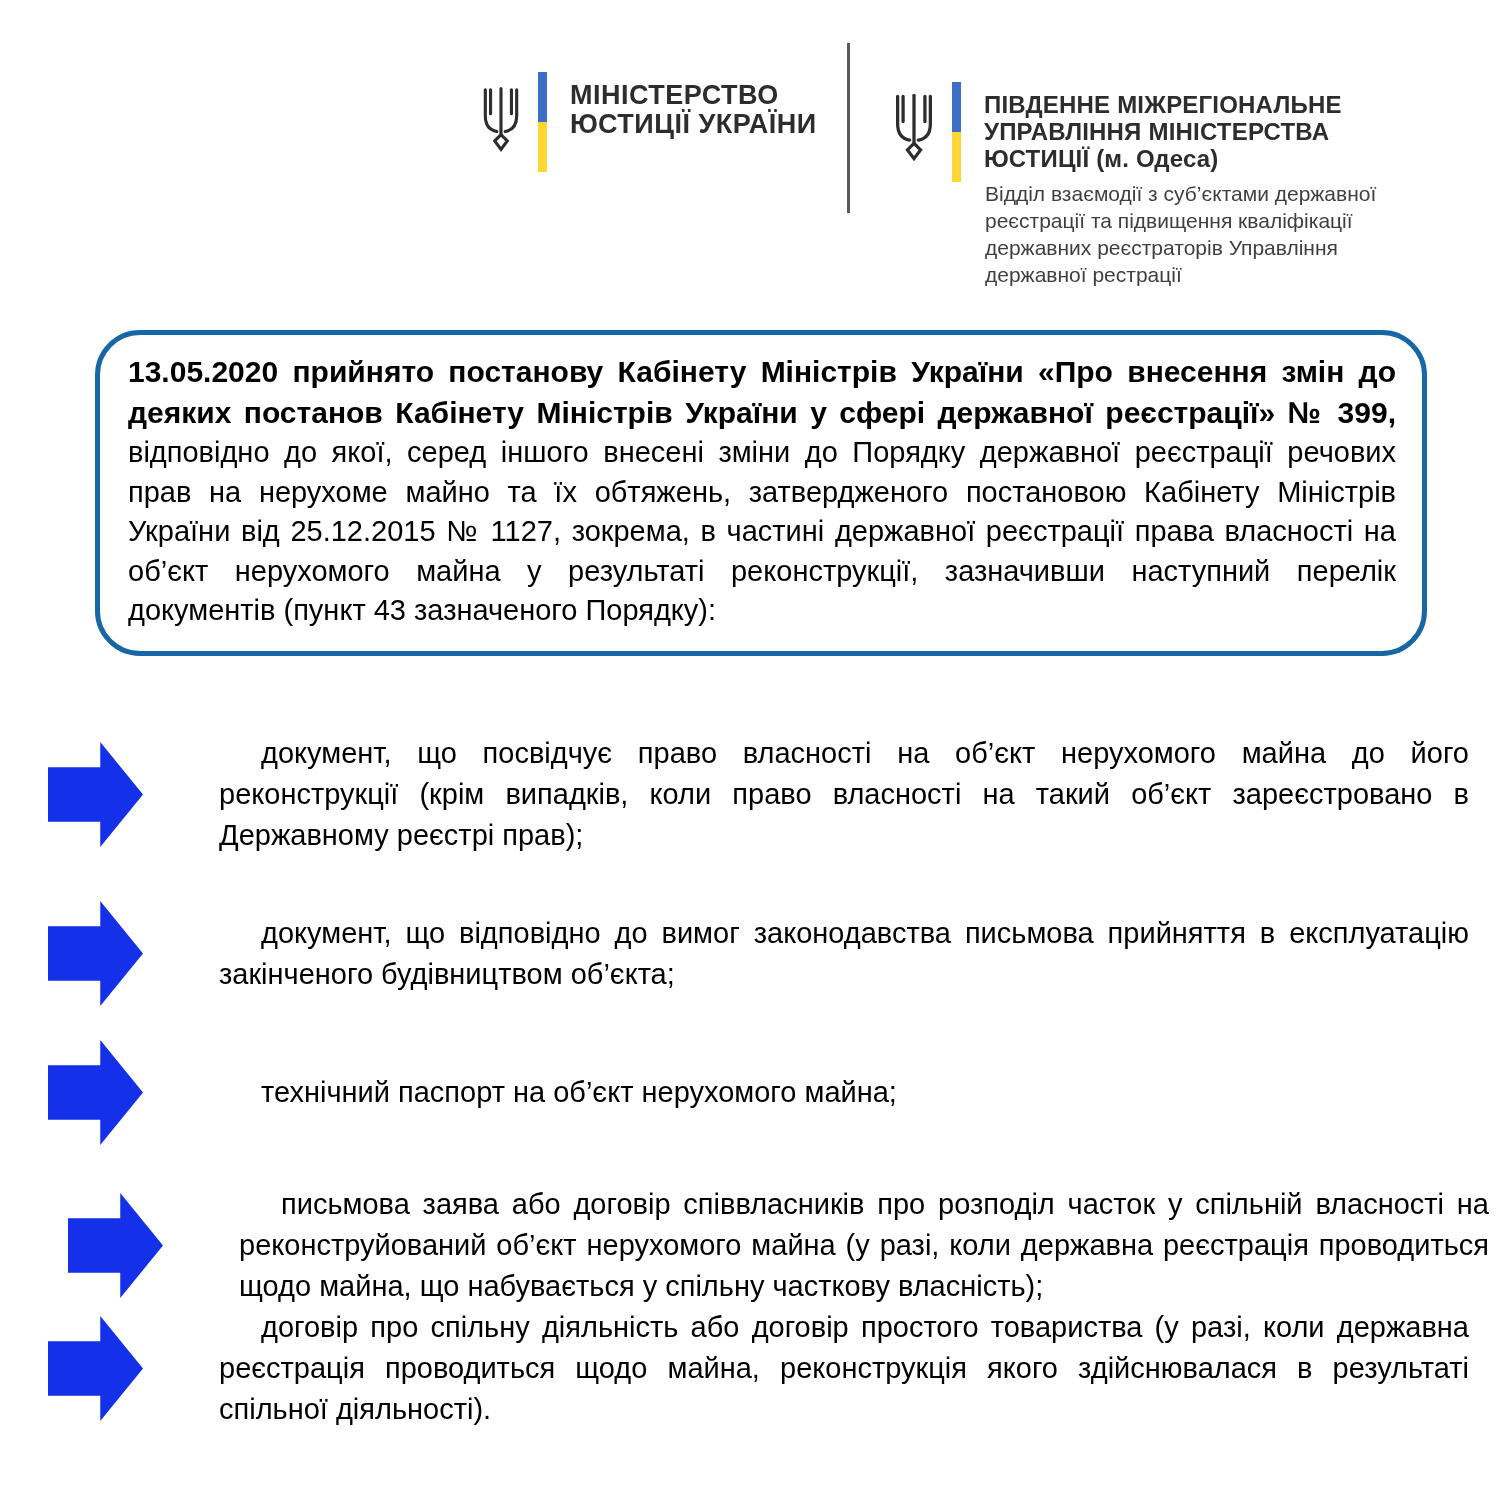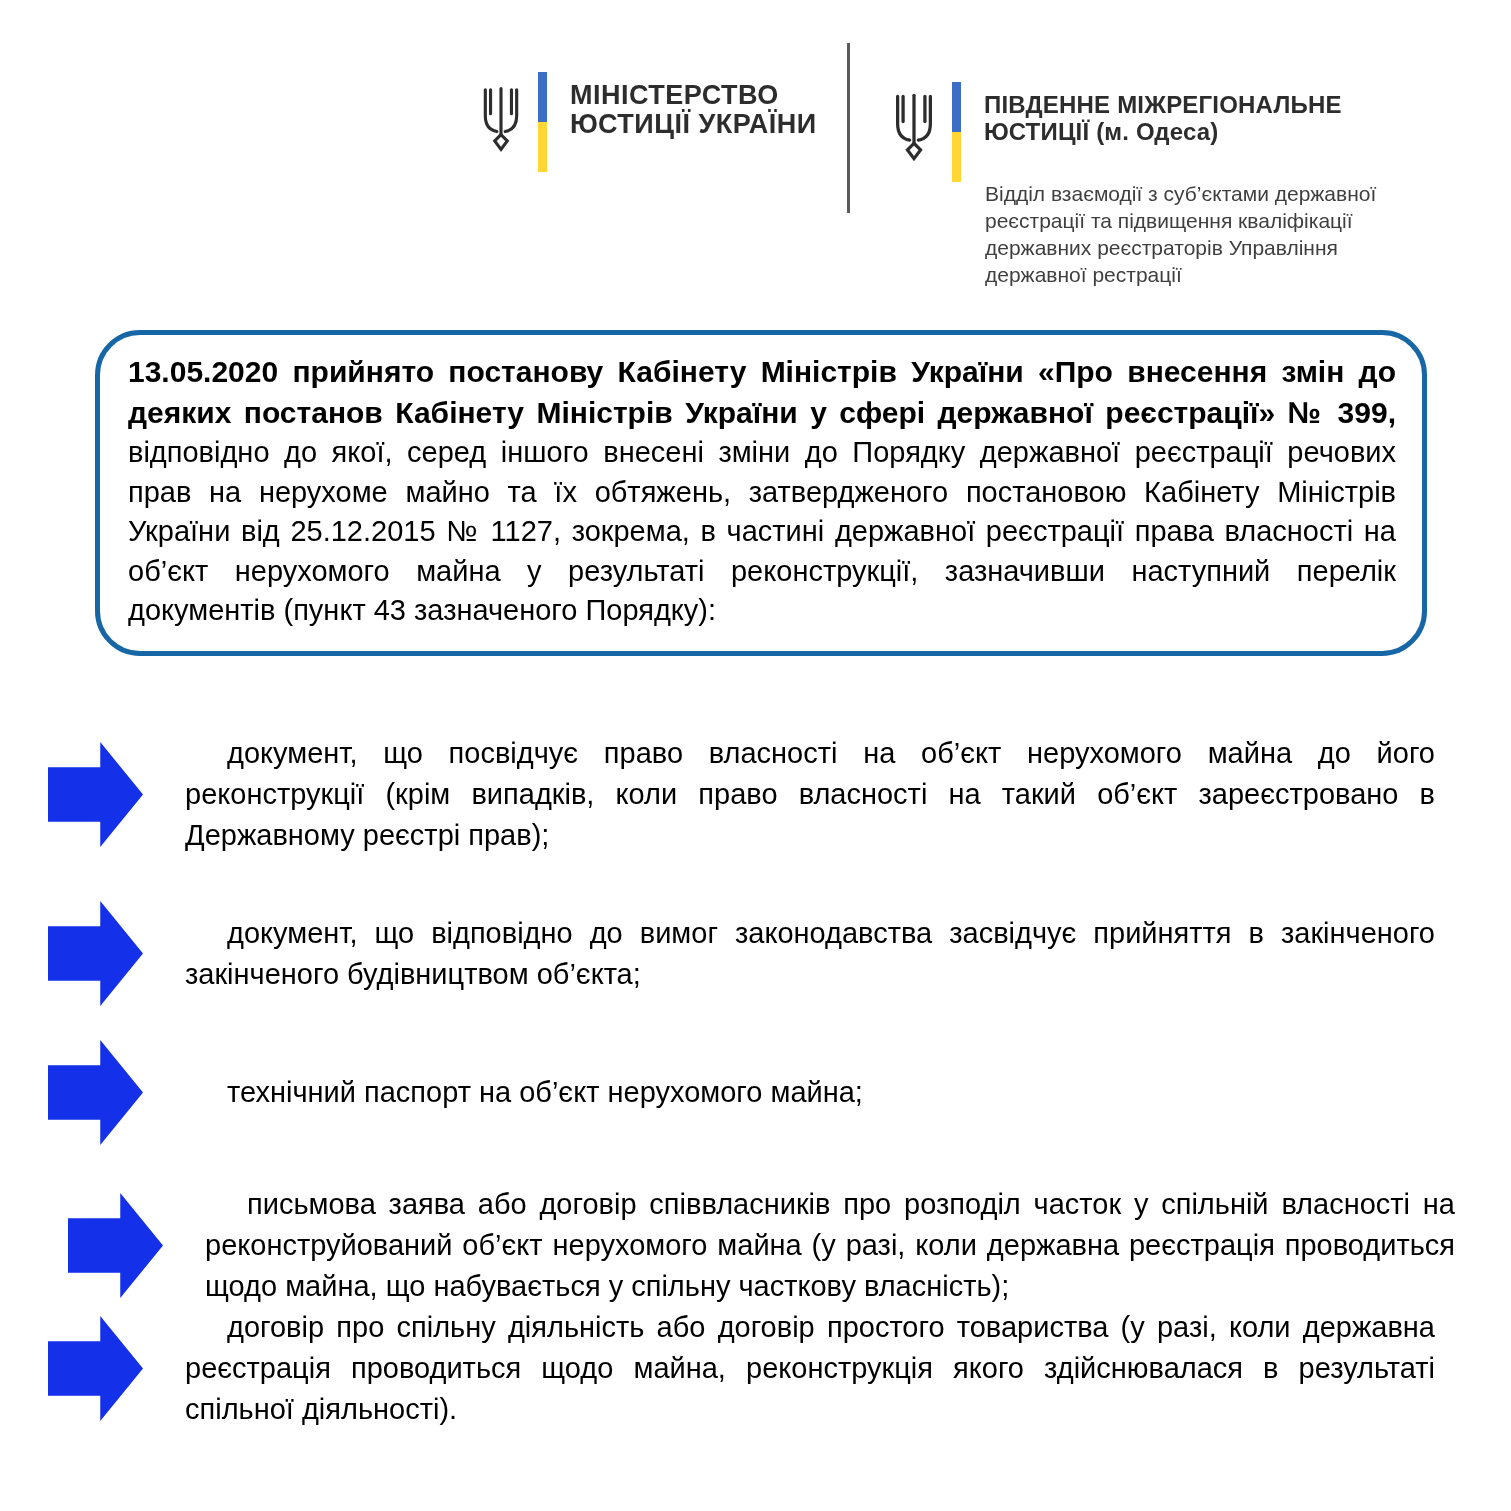--- a/index.html
+++ b/index.html
@@ -46,21 +46,21 @@
     padding: 17px 26px 20px 28px;
     background: #ffffff;
   }
   .intro-text {
     font-size: 29px; line-height: 39.5px; text-align: justify;
   }
   .intro-text .bold { font-weight: bold; font-size: 30px; }
 
   
   .doc-list { position: absolute; left: 0; top: 733px; width: 1511px; }
-  .bullet-row { display: flex; align-items: center; }
+  .bullet-row { display: flex; align-items: center; gap: 34px; }
   .row-1 { margin-bottom: 45px; }
   .row-2 { margin-bottom: 34px; }
   .row-3 { margin-bottom: 39px; }
   .row-4 { margin-bottom: 0; margin-left: 20px; }
   .arrow {
     flex-shrink: 0;
     width: 95px; height: 105px;
     margin-left: 48px;
     background: #1430e8;
     clip-path: polygon(0 24%, 55% 24%, 55% 0, 100% 50%, 55% 100%, 55% 76%, 0 76%);
@@ -106,40 +106,41 @@
       <path d="M22,46 L16,52 L22,60 L28,52 Z"></path>
       <path d="M12,3 V26"></path>
       <path d="M32,3 V26"></path>
     </svg>
     <div class="flag-bar">
       <div class="blue"></div>
       <div class="yellow"></div>
     </div>
     <div class="logo-text">
       <div>ПІВДЕННЕ МІЖРЕГІОНАЛЬНЕ</div>
+      <div>УПРАВЛІННЯ МІНІСТЕРСТВА</div>
       <div>ЮСТИЦІЇ (м. Одеса)</div>
     </div>
   </div>
 
   <div class="office-subtitle">Відділ взаємодії з суб’єктами державної реєстрації та підвищення кваліфікації державних реєстраторів Управління державної рестрації</div>
 
   <div class="intro-box">
     <p class="intro-text"><span class="bold">13.05.2020 прийнято постанову Кабінету Міністрів України «Про внесення змін до деяких постанов Кабінету Міністрів України у сфері державної реєстрації» № 399,</span><span> відповідно до якої, серед іншого внесені зміни до Порядку державної реєстрації речових прав на нерухоме майно та їх обтяжень, затвердженого постановою Кабінету Міністрів України від 25.12.2015 № 1127, зокрема, в частині державної реєстрації права власності на об’єкт нерухомого майна у результаті реконструкції, зазначивши наступний перелік документів (пункт 43 зазначеного Порядку):</span></p>
   </div>
 
   <div class="doc-list">
 
     <div class="bullet-row row-1">
       <div class="arrow"></div>
       <p class="bullet-text">документ, що посвідчує право власності на об’єкт нерухомого майна до його реконструкції (крім випадків, коли право власності на такий об’єкт зареєстровано в Державному реєстрі прав);</p>
     </div>
 
     <div class="bullet-row row-2">
       <div class="arrow"></div>
-      <p class="bullet-text">документ, що відповідно до вимог законодавства засвідчує прийняття в закінченого закінченого будівництвом об’єкта;</p>
+      <p class="bullet-text">документ, що відповідно до вимог законодавства письмова прийняття в експлуатацію закінченого будівництвом об’єкта;</p>
     </div>
 
     <div class="bullet-row row-3">
       <div class="arrow"></div>
       <p class="bullet-text">технічний паспорт на об’єкт нерухомого майна;</p>
     </div>
 
     <div class="bullet-row row-4">
       <div class="arrow"></div>
       <p class="bullet-text">письмова заява або договір співвласників про розподіл часток у спільній власності на реконструйований об’єкт нерухомого майна (у разі, коли державна реєстрація проводиться щодо майна, що набувається у спільну часткову власність);</p>

